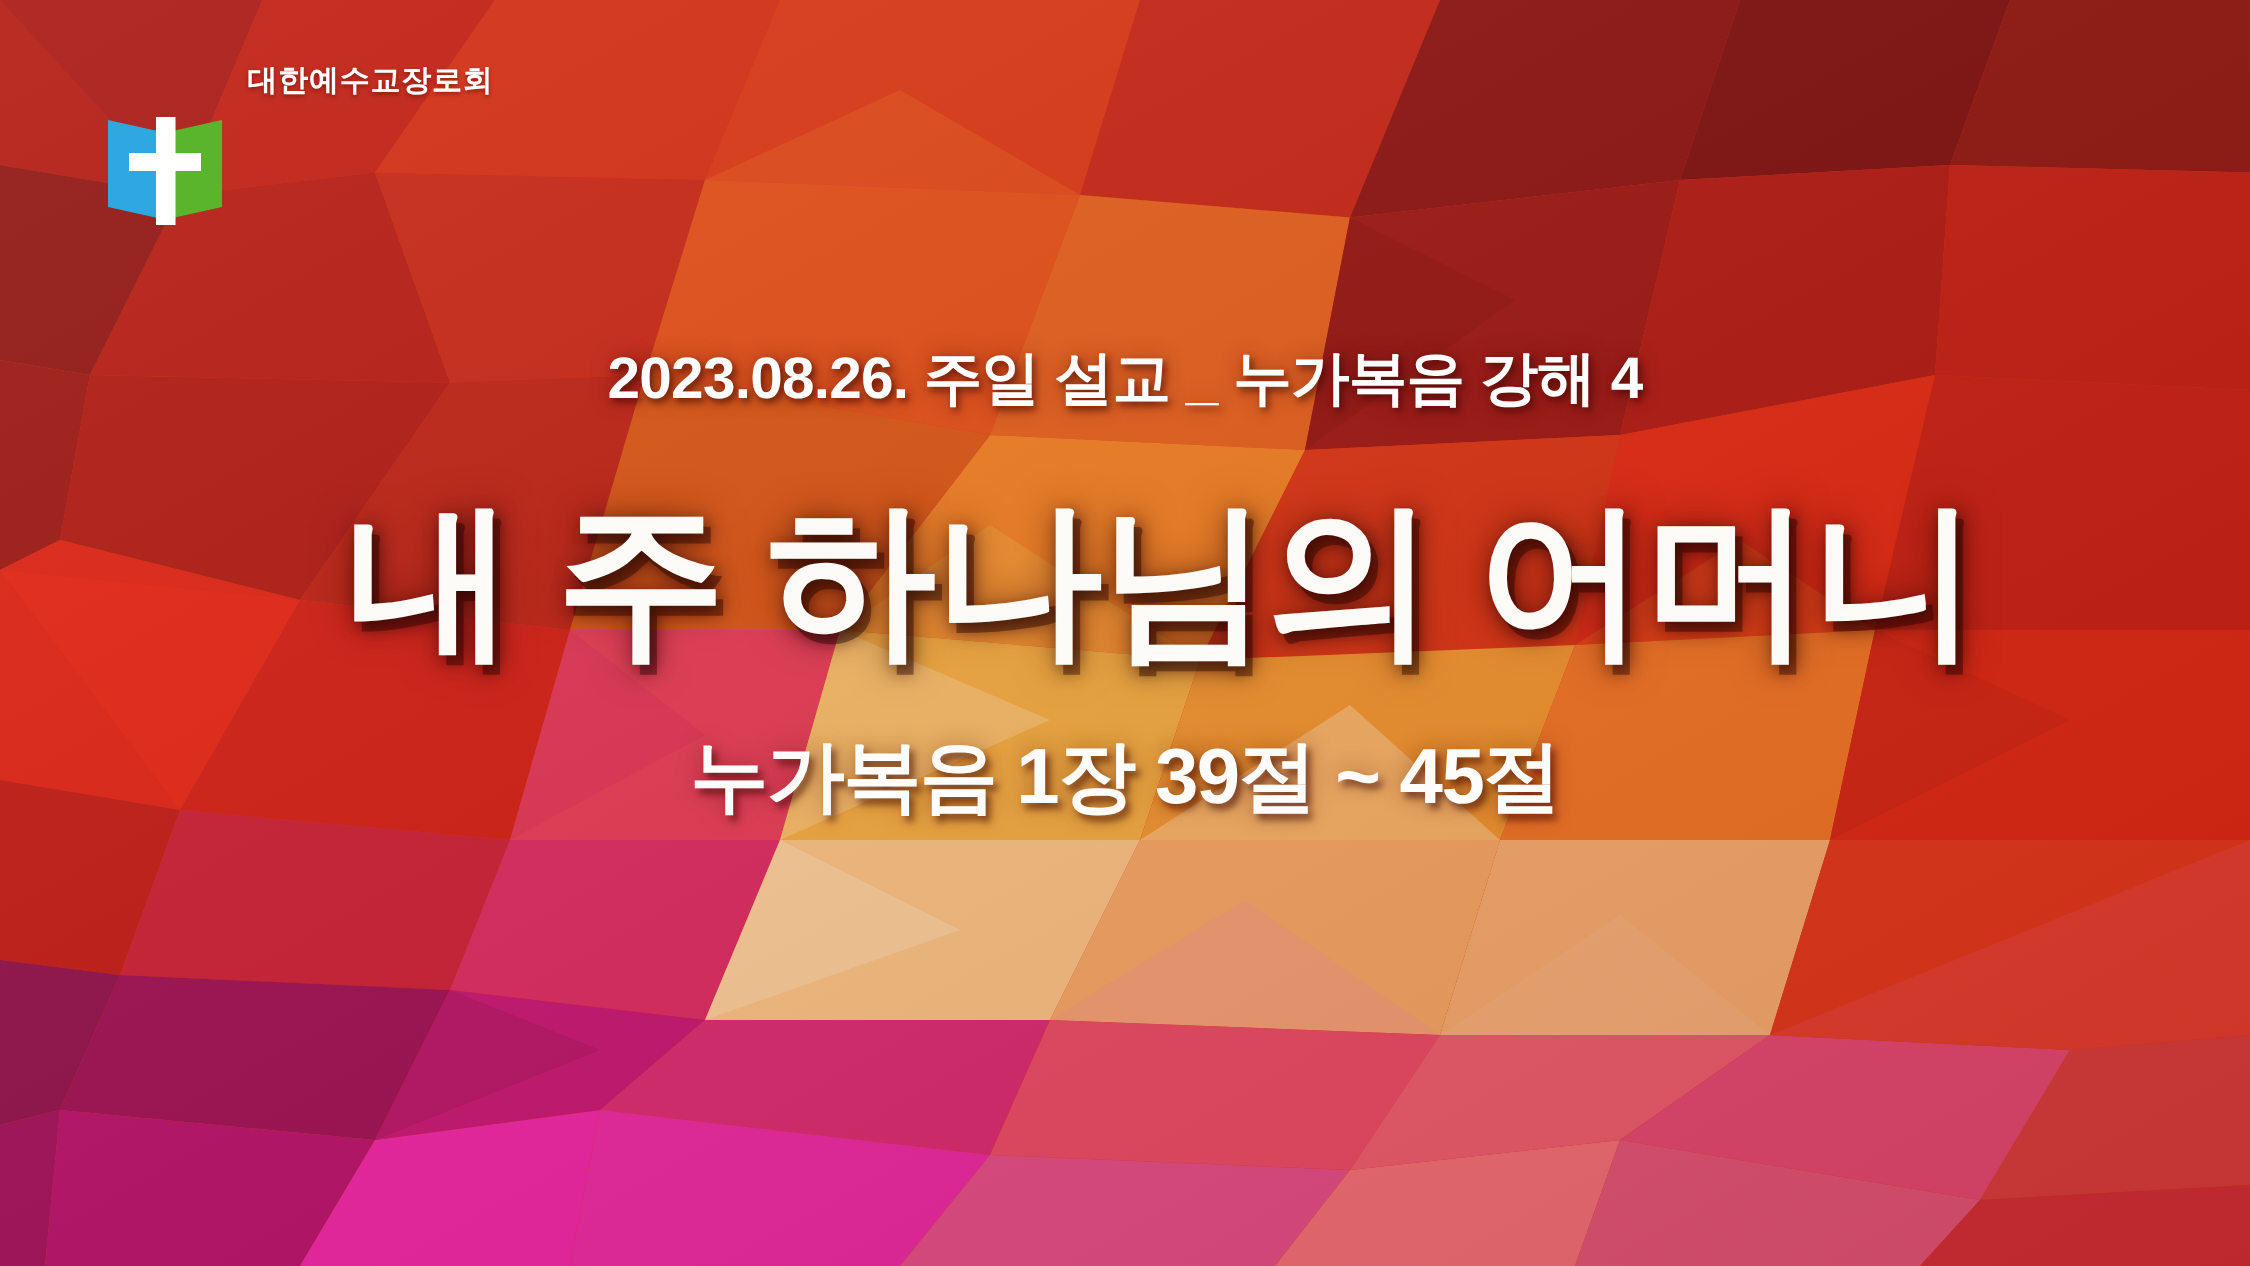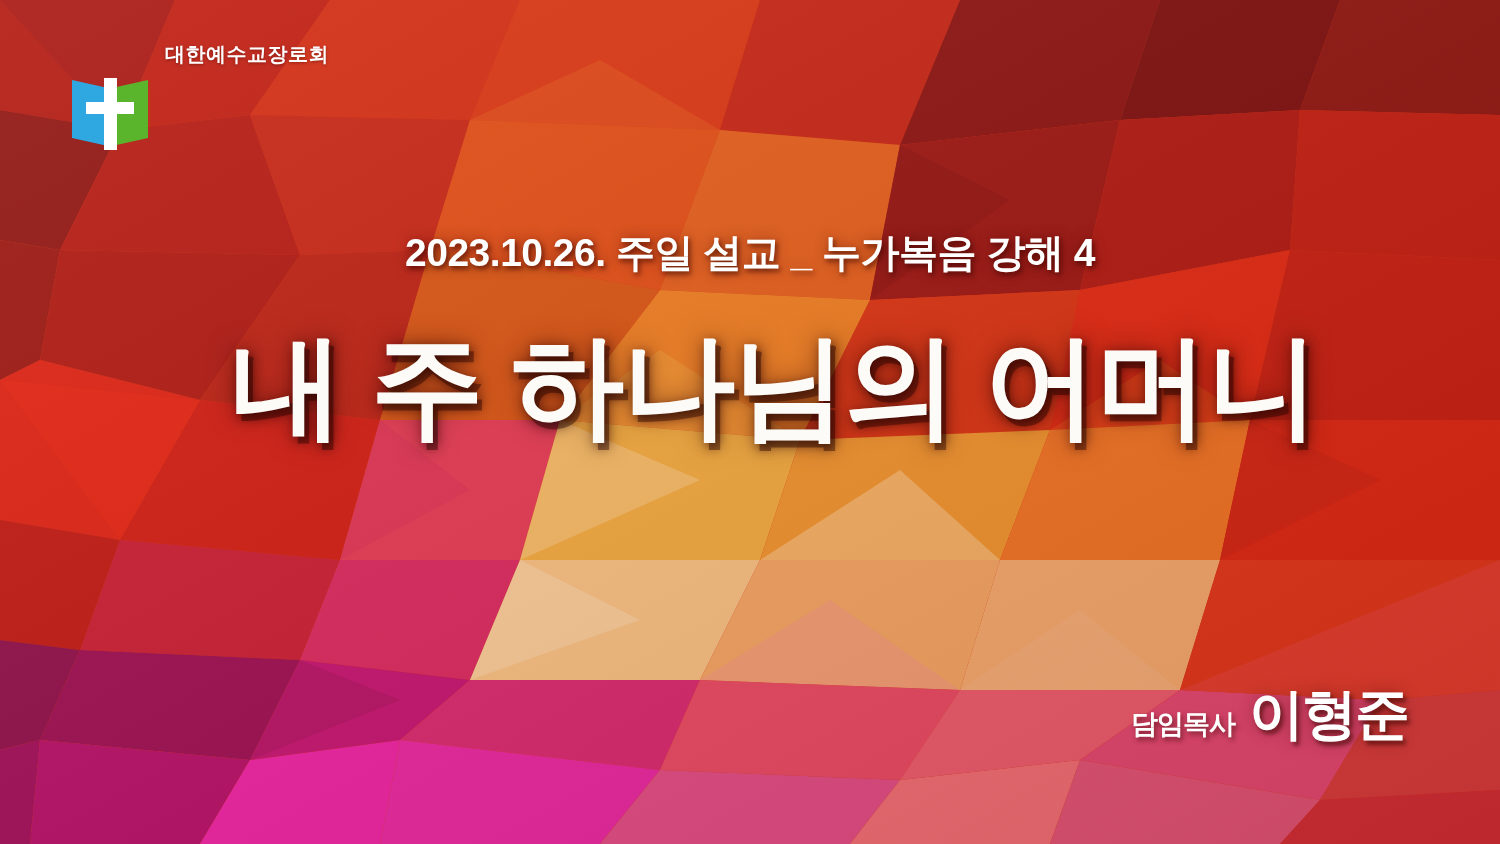--- a/index.html
+++ b/index.html
@@ -243,22 +243,19 @@
 
       <rect x="36" y="6" width="13" height="72" fill="#ffffff"></rect>
       <rect x="18" y="30" width="48" height="12" fill="#ffffff"></rect>
     </svg>
     <div class="logo-text">
       <div class="denom">대한예수교장로회</div>
     </div>
   </div>
 
   <div class="center">
-    <div class="series-line">2023.10.26. 주일 설교 _ 누가복음 강해 4</div>
+    <div class="series-line">2023.08.26. 주일 설교 _ 누가복음 강해 4</div>
     <div class="sermon-title">내 주 하나님의 어머니</div>
+    <div class="scripture-ref">누가복음 1장 39절 ~ 45절</div>
   </div>
 
-  <div class="preacher">
-    <span class="preacher-role">담임목사</span>
-    <span class="preacher-name">이형준</span>
-  </div>
 
 </div>
 
 </body></html>

